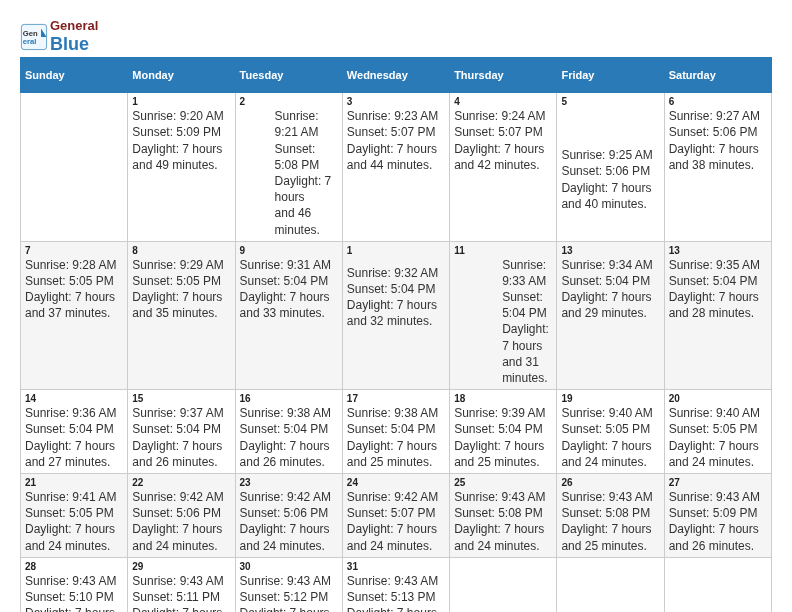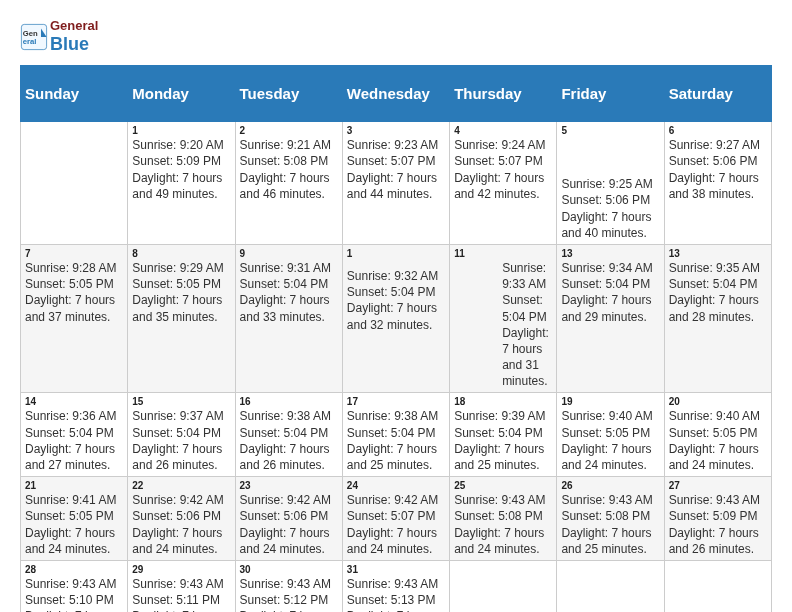--- a/index.html
+++ b/index.html
@@ -13,21 +13,21 @@
     .page {
       width: 792px;
       height: 612px;
       padding: 18px 20px 14px 20px;
       background: #fff;
     }
     .header {
       display: flex;
       justify-content: space-between;
       align-items: flex-start;
-      margin-bottom: 10px;
+      margin-bottom: 2px;
     }
     .logo {
       display: flex;
       align-items: center;
       gap: 0;
     }
     .logo-icon {
       width: 28px;
       height: 28px;
       margin-right: 2px;
@@ -45,22 +45,22 @@
       color: #555;
     }
     table {
       width: 100%;
       border-collapse: collapse;
       font-size: 9.5px;
     }
     thead tr th {
       background: #2a7ab8;
       color: #fff;
-      padding: 19px 4px;
-      font-size: 15px;
+      padding: 11px 4px;
+      font-size: 11px;
       font-weight: bold;
       text-align: left;
       border: 1px solid #2a7ab8;
     }
     tbody tr td {
       border: 1px solid #ccc;
       vertical-align: top;
       padding: 3px 4px;
       width: 14.28%;
       height: 80px;
@@ -126,21 +126,21 @@
           <td class="empty-cell"></td>
           <td>
             <div class="day-num">1</div>
             <div class="day-info" style="white-space: pre-line;">Sunrise: 9:20 AM
 Sunset: 5:09 PM
 Daylight: 7 hours
 and 49 minutes.</div>
           </td>
           <td>
             <div class="day-num">2</div>
-            <div class="day-info" style="white-space: pre-line;">Sunrise: 9:21 AM
+            <div class="day-info" style="white-space: pre-line; margin-left: 35px;">Sunrise: 9:21 AM
 Sunset: 5:08 PM
 Daylight: 7 hours
 and 46 minutes.</div>
           </td>
           <td>
             <div class="day-num">3</div>
             <div class="day-info" style="white-space: pre-line;">Sunrise: 9:23 AM
 Sunset: 5:07 PM
 Daylight: 7 hours
 and 44 minutes.</div>

